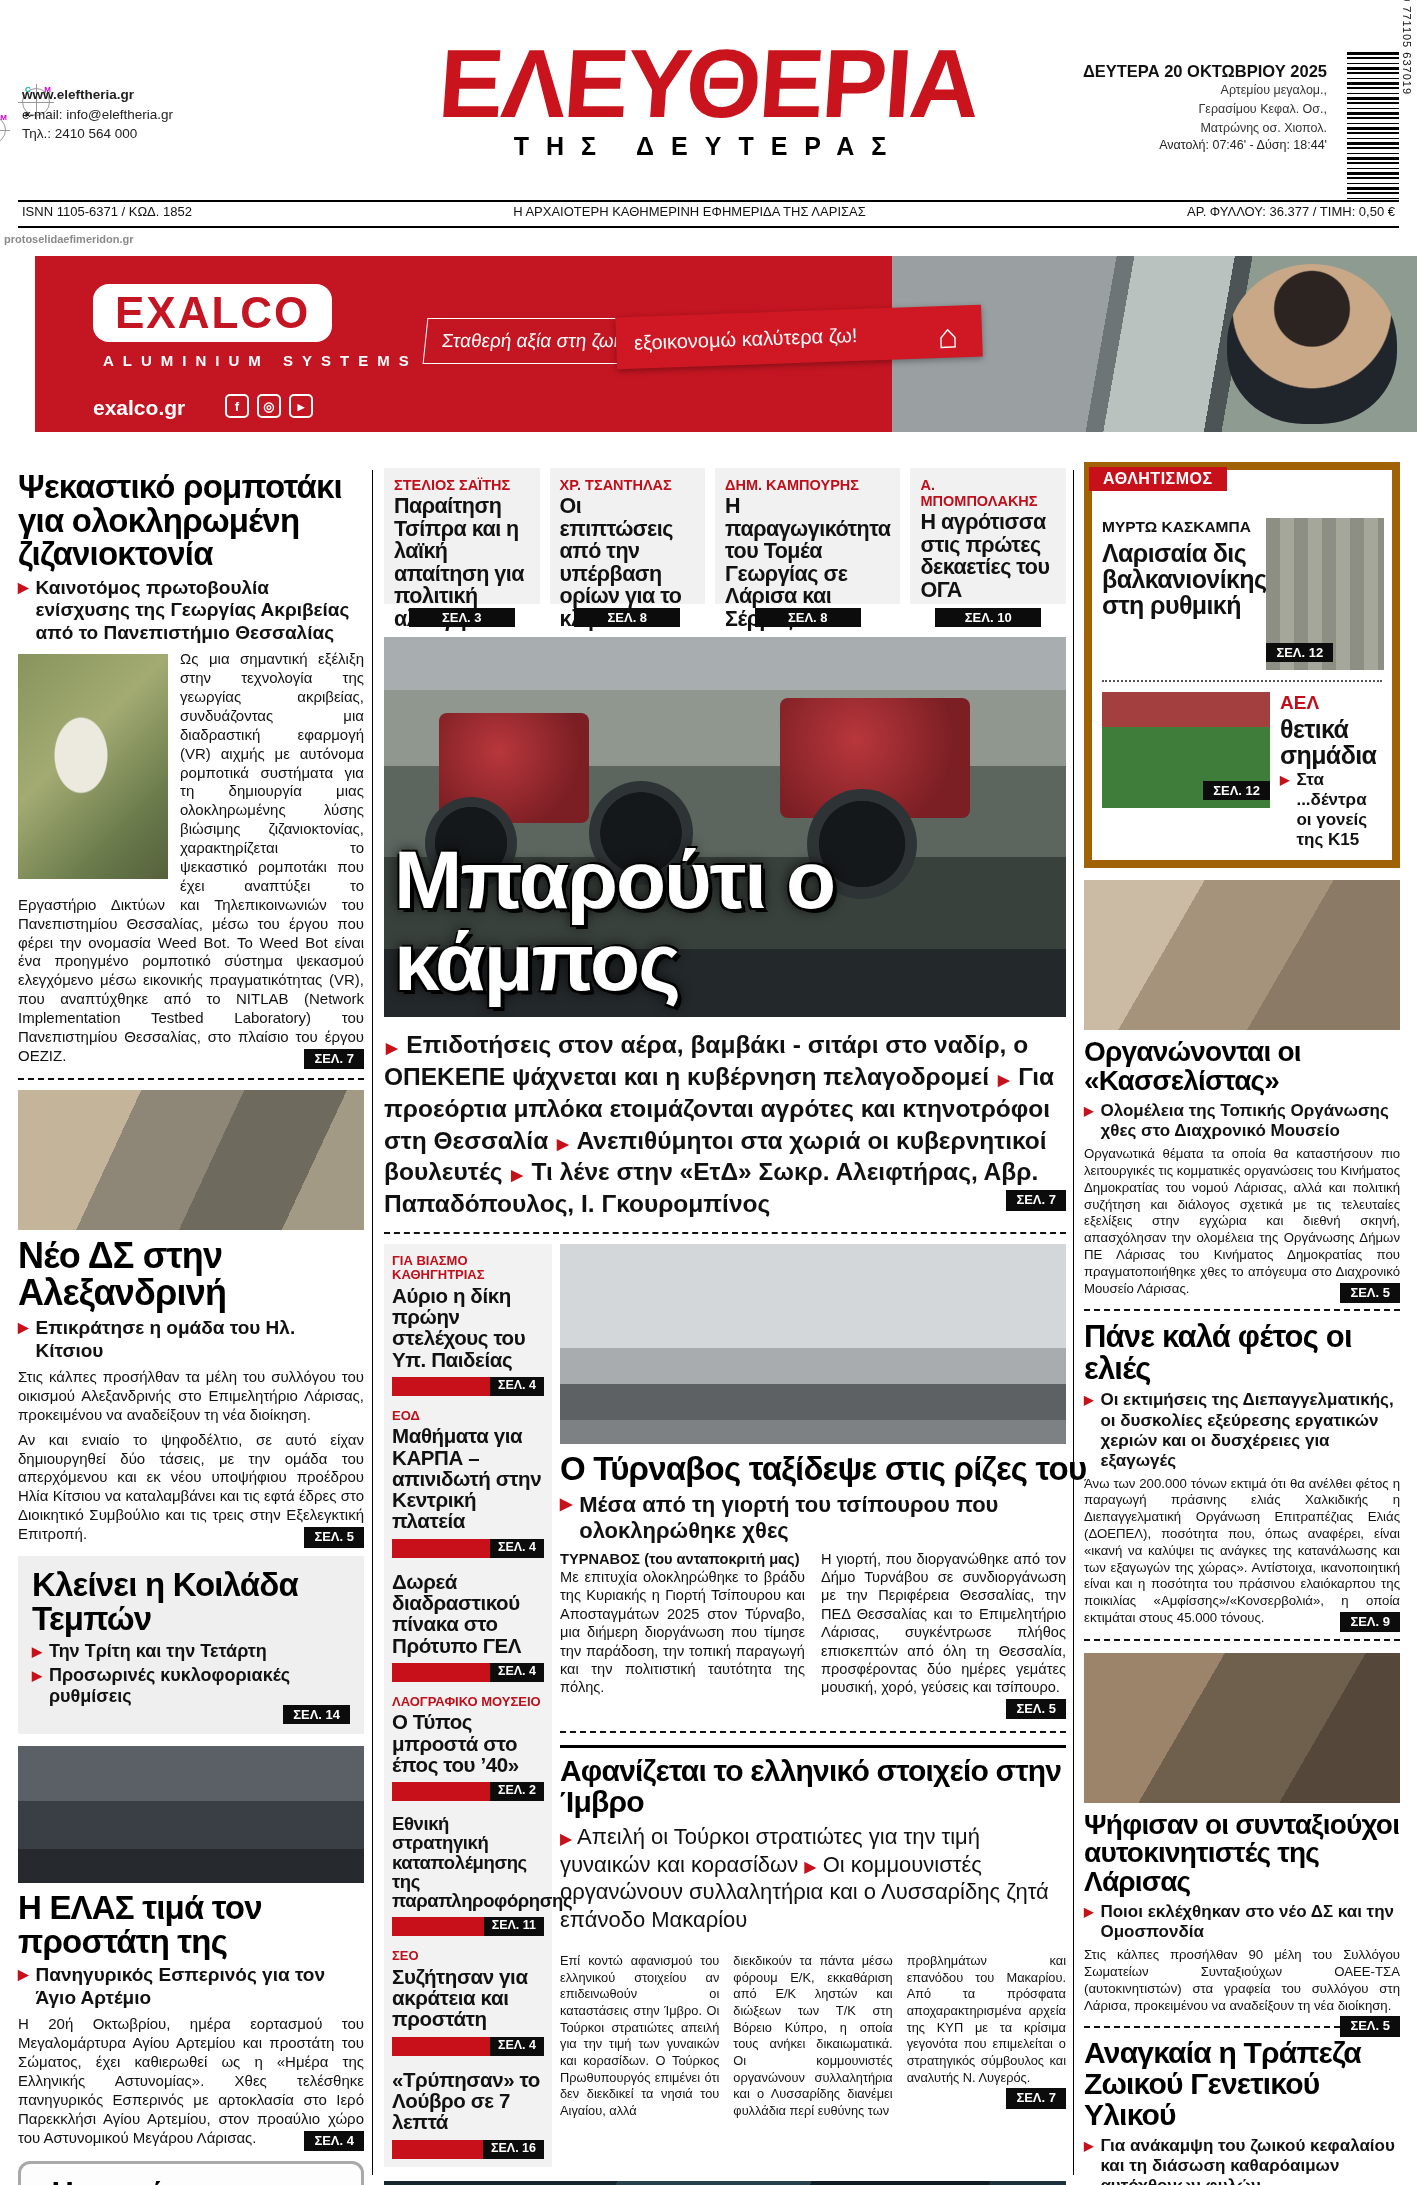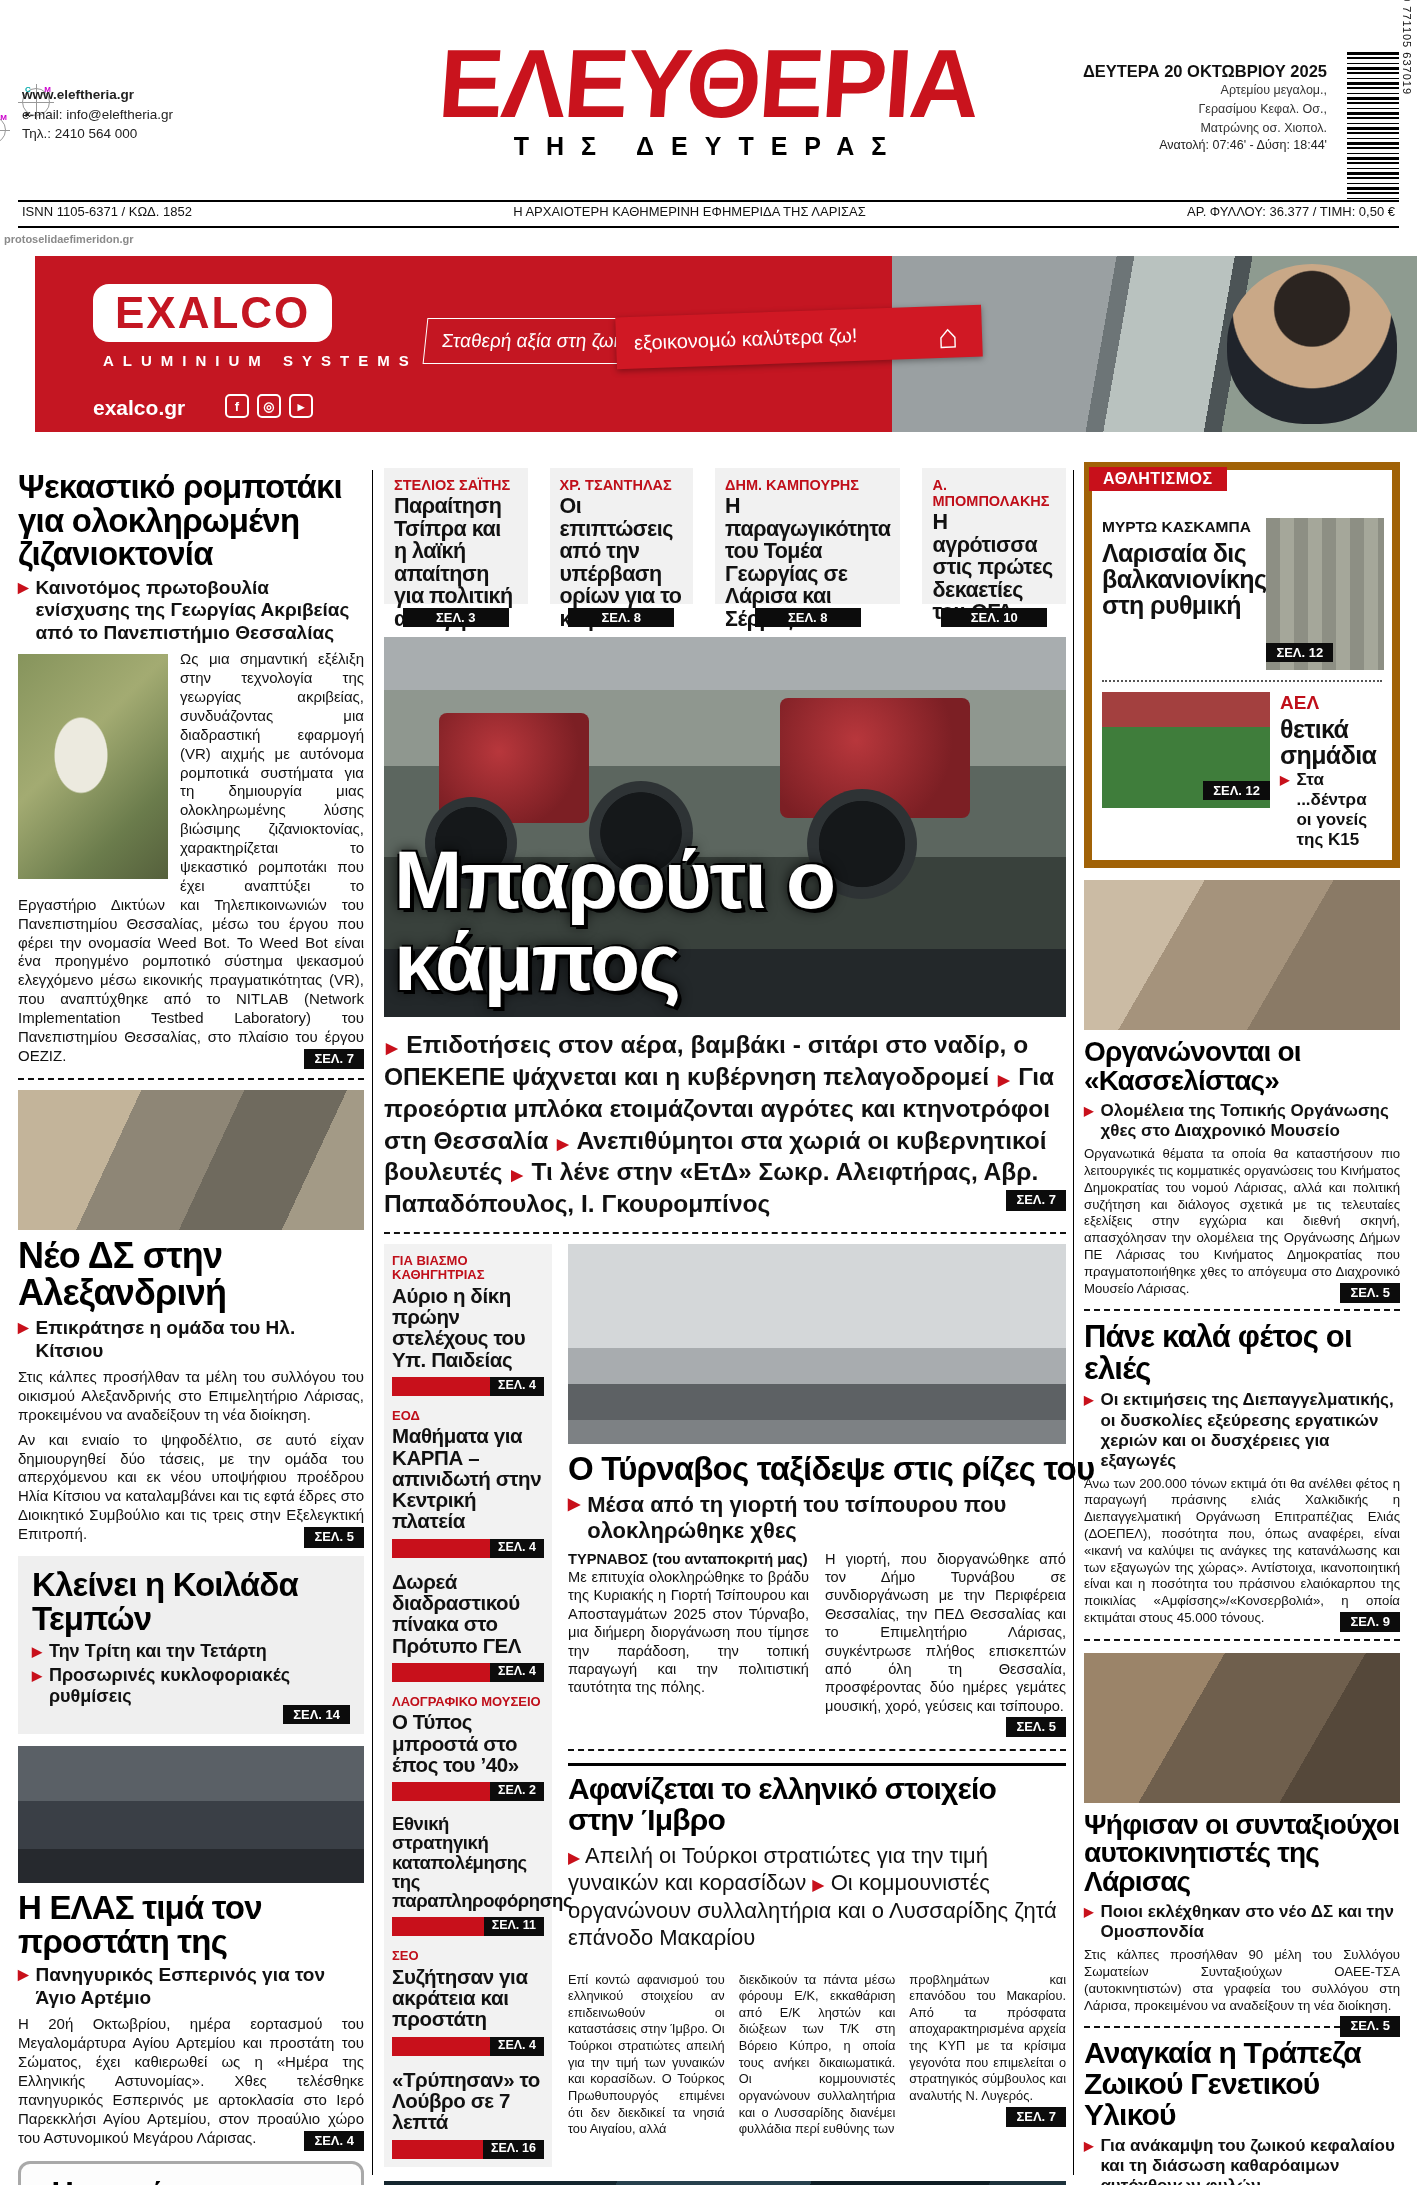--- a/index.html
+++ b/index.html
@@ -61,38 +61,38 @@
   .dash{border:none;border-top:2px dashed #111;margin:12px 0 10px}
   .ph{width:100%;position:relative}
   .pbadge{position:absolute;left:0;bottom:8px}
   
   .robot-img{float:left;width:150px;height:225px;margin:4px 12px 4px 0;
              background:radial-gradient(ellipse at 42% 45%,#eceadf 0 21%,rgba(0,0,0,0) 22%),
              linear-gradient(135deg,#86945c,#a3ab72 40%,#6b7c4c 75%,#55603c)}
   .greybox{background:#efefef;padding:12px 14px 10px;margin:12px 0}
   .patris{border:3px solid #a9a9a9;border-radius:12px;padding:14px 14px 12px;margin-top:14px;background:#fdfdfd}
   
-  .teasers{display:flex;gap:22px}
+  .teasers{display:flex;gap:10px}
   .teaser{flex:1}
   .tbox{background:#f1f1f1;padding:9px 10px;height:118px}
   .kick{color:#c00f1a;font-weight:bold;font-size:14.5px;margin-bottom:2px}
   .tbox .tt{font-weight:800;font-size:21.5px;line-height:1.05;letter-spacing:-.5px}
   .tpg{text-align:center;margin-top:4px}
   .tpg .pg{min-width:86px;text-align:center}
   .mainph{height:380px;margin-top:10px;position:relative;overflow:hidden;
           background:linear-gradient(180deg,#a8adaf 0 14%,#8f978f 14% 34%,#5c665f 34% 58%,#39413c 58% 82%,#23282a 82% 100%)}
   .mainph .tr1,.mainph .tr2{position:absolute;border-radius:8px;background:radial-gradient(circle at 40% 35%,#b8373c,#7c1f24 70%)}
   .mainph .tr1{left:8%;top:20%;width:150px;height:110px}
   .mainph .tr2{left:58%;top:16%;width:190px;height:120px}
   .mainph .wheel{position:absolute;border-radius:50%;background:radial-gradient(circle,#15181a 0 55%,#2e3335 56% 100%)}
   .mainhl{position:absolute;left:10px;bottom:14px;color:#fff;font-size:82px;font-weight:800;letter-spacing:-2px;
           text-shadow:4px 4px 0 #000,-2px 2px 0 #000,2px -2px 0 #000,0 0 14px #000;line-height:1}
   .deck{font-size:24.5px;font-weight:bold;line-height:1.3;margin-top:12px}
   .deck .mk{display:inline-block;font-size:15px;padding:0 2px}
-  .csplit{display:flex;gap:16px}
+  .csplit{display:flex;gap:8px}
   .minis{width:152px;flex:0 0 152px;background:#f2f2f2;padding:10px 8px 6px;align-self:flex-start}
   .mini .kick{font-size:13px;line-height:1.1}
   .mini .tt{font-weight:800;font-size:20.5px;line-height:1.04;letter-spacing:-.4px}
   .bar{display:flex;height:19px;margin:7px 0 13px}
   .bar .r{flex:1;background:#c8101b}
   .bar .pg{font-size:12.5px;padding:1px 8px}
   .cmain{flex:1;min-width:0}
   .tirph{height:200px;background:linear-gradient(180deg,#d4d7d9 0 52%,#a8acaf 52% 70%,#5d6164 70% 88%,#7d8184 88% 100%)}
   .tir2col{display:flex;gap:16px;margin-top:6px}
   .tir2col>div{flex:1;font-size:14.6px;line-height:1.26;text-align:justify}

